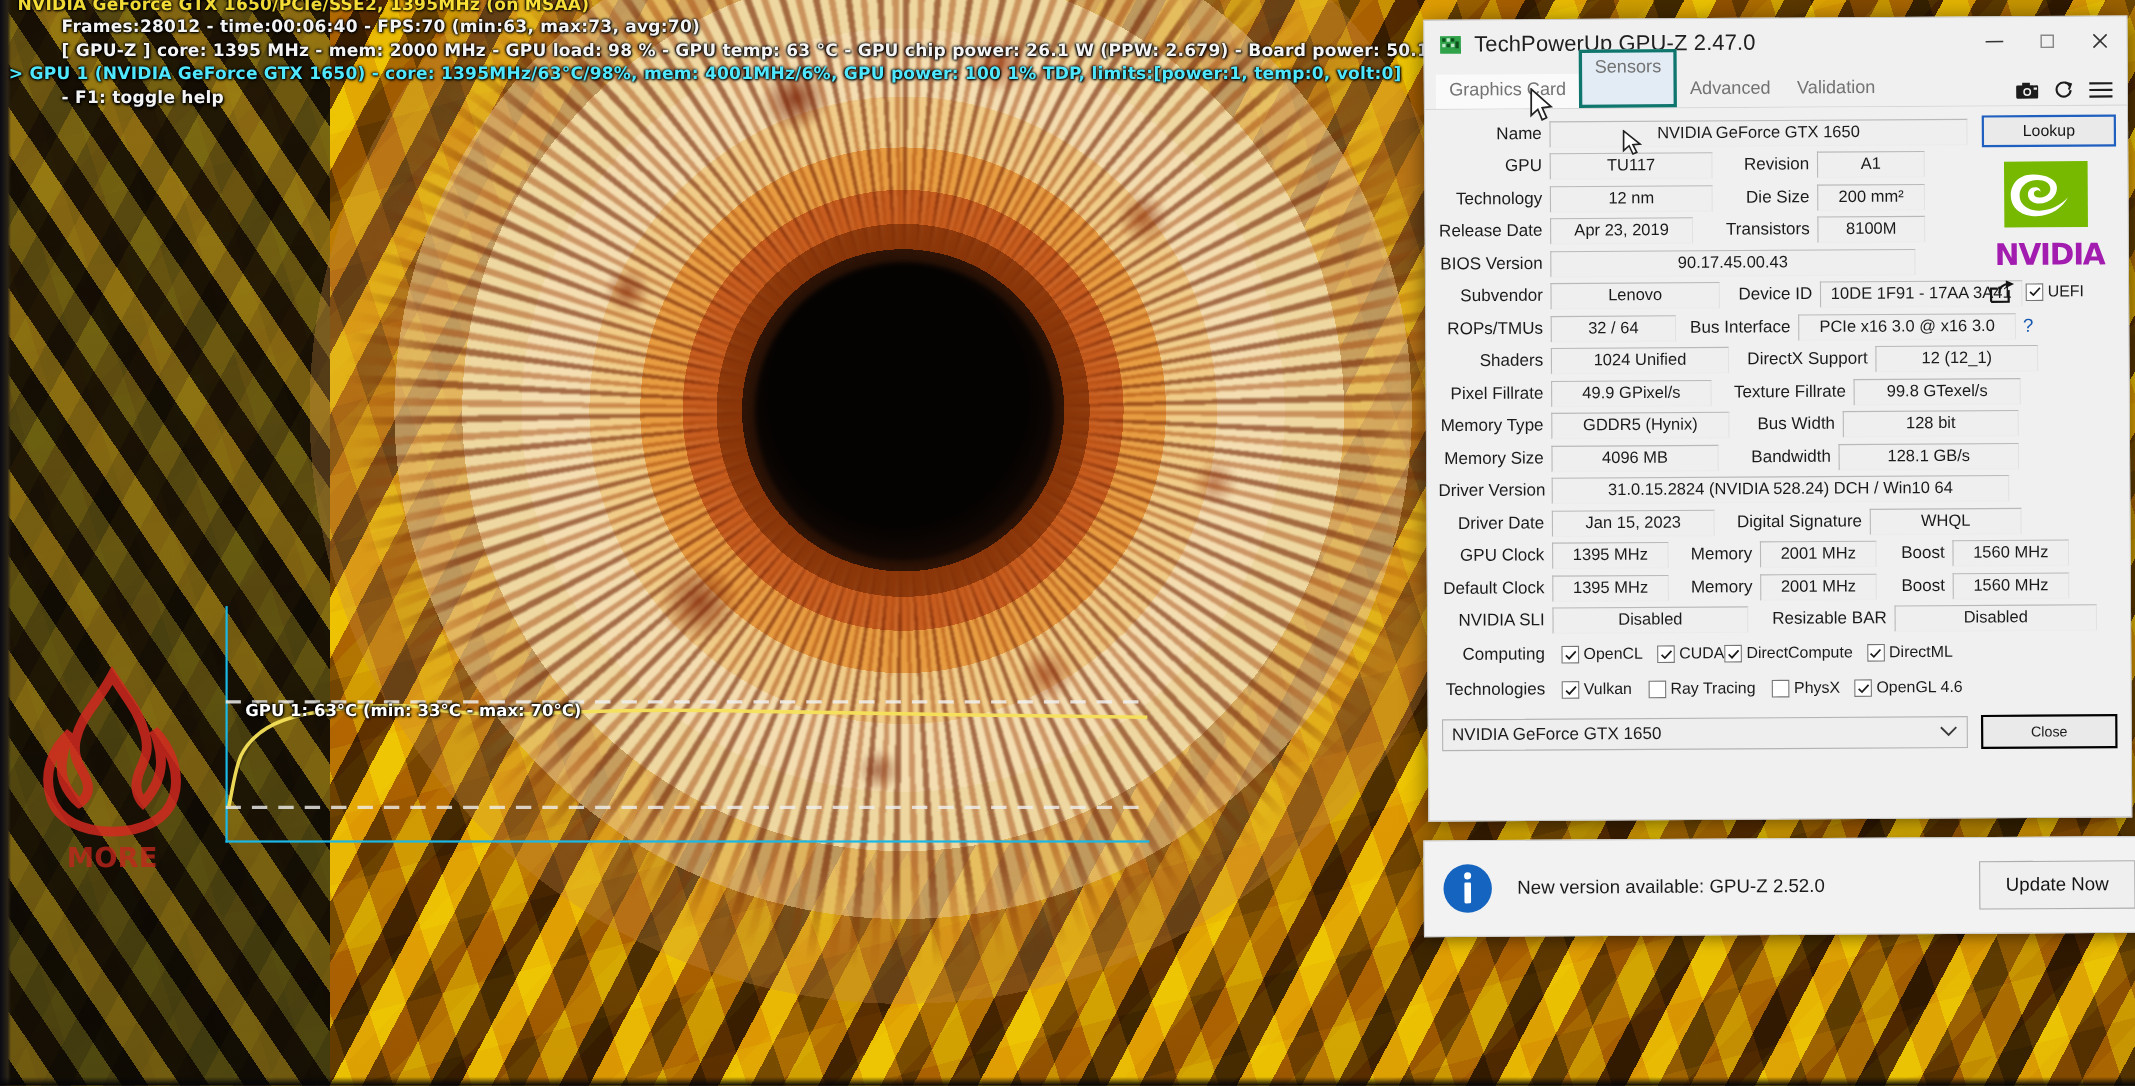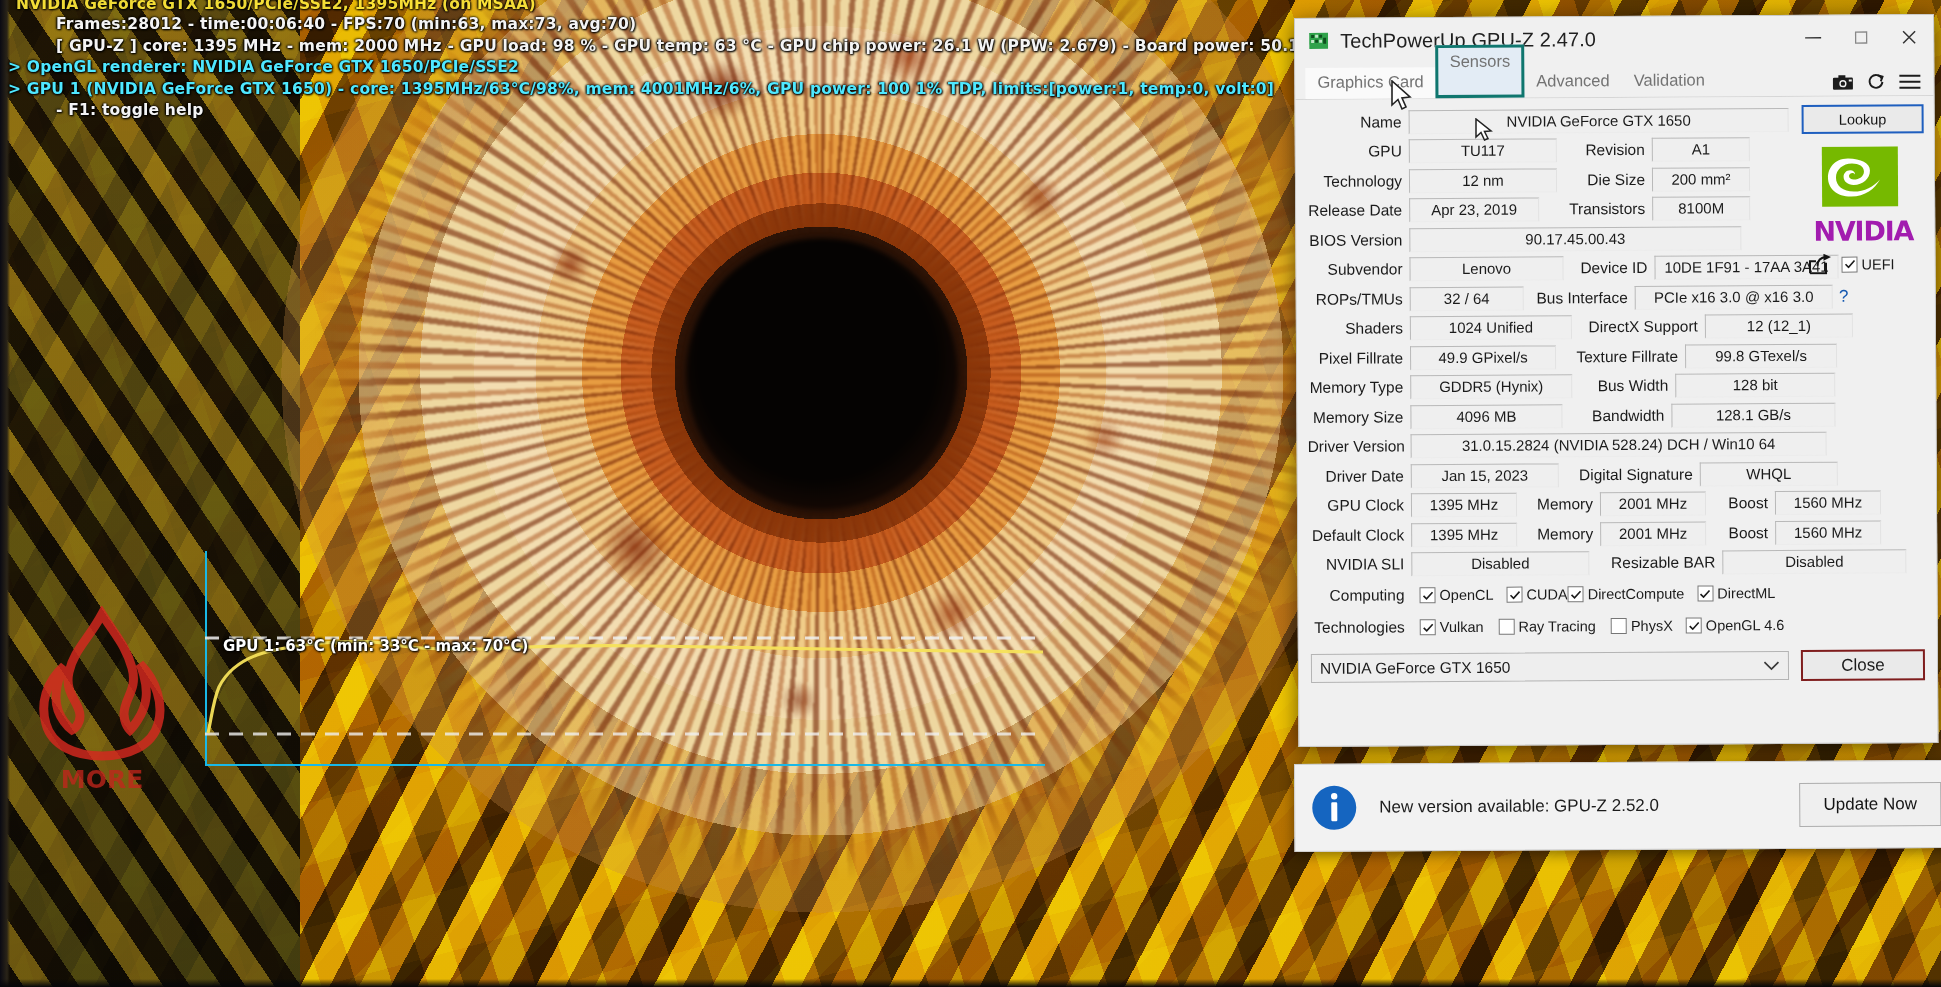--- a/index.html
+++ b/index.html
@@ -153,22 +153,22 @@
   #share-row{display:flex;align-items:center;gap:9px;margin-top:7px;padding-left:6px;}
   .chk{display:inline-flex;align-items:center;gap:4px;font-size:14.5px;}
   .box{width:14px;height:14px;border:1px solid #767676;background:#fff;
        display:inline-flex;align-items:center;justify-content:center;}
   .box svg{display:block;}
 
   #bottom-bar{display:flex;align-items:center;gap:12px;padding:9px 12px 10px 12px;background:#f0f0f0;}
   #gpu-select{flex:1 1 auto;height:27px;border:1px solid #b4b4b4;background:#eee;
       display:flex;align-items:center;padding:0 8px;font-size:15.5px;}
   #gpu-select .caret{margin-left:auto;color:#444;}
-  #close-btn{width:120px;height:27px;border:2px solid #7f1d1d;background:#eaeaea;
-      display:flex;align-items:center;justify-content:center;font-size:17px;}
+  #close-btn{width:120px;height:27px;border:2px solid #000000;background:#eaeaea;
+      display:flex;align-items:center;justify-content:center;font-size:13px;}
 
   
   #update-bar{position:absolute;left:1294px;top:764px;width:630px;height:86px;z-index:21;
      background:#f2f2f2;border:1px solid #cfcfcf;box-shadow:0 3px 14px rgba(0,0,0,.45);
      display:flex;align-items:center;padding:0 16px;transform:rotate(-0.35deg);transform-origin:0 0;}
   #info-icon{width:46px;height:46px;flex:0 0 auto;}
   #update-text{margin-left:22px;font-size:17px;color:#1c1c1c;}
   #update-btn{margin-left:auto;width:140px;height:42px;border:1px solid #adadad;background:#efefef;
      display:flex;align-items:center;justify-content:center;font-size:17px;color:#141414;}
 
@@ -214,21 +214,20 @@
                C520 96 600 98 680 99 C740 100 790 100 838 101" fill="none" stroke="#f5e25a" stroke-width="3.2" opacity=".95"></path>
     </svg>
     <div id="graph-label">GPU 1: 63°C (min: 33°C - max: 70°C)</div>
   </div>
 
   <div id="osd">
     <div class="clipped osd-line">NVIDIA GeForce GTX 1650/PCIe/SSE2, 1395MHz (on MSAA)</div>
     <div style="height:14px"></div>
     <div class="osd-line osd-white">Frames:28012 - time:00:06:40 - FPS:70 (min:63, max:73, avg:70)</div>
     <div class="osd-line osd-white">[ GPU-Z ] core: 1395 MHz - mem: 2000 MHz - GPU load: 98 % - GPU temp: 63 °C - GPU chip power: 26.1 W (PPW: 2.679) - Board power: 50.1 W (PPW: 1.397) - GPU vo</div>
-    <div class="osd-line osd-cyan">&gt; OpenGL renderer: NVIDIA GeForce GTX 1650/PCIe/SSE2</div>
     <div class="osd-line osd-cyan">&gt; GPU 1 (NVIDIA GeForce GTX 1650) - core: 1395MHz/63°C/98%, mem: 4001MHz/6%, GPU power: 100 1% TDP, limits:[power:1, temp:0, volt:0]</div>
     <div class="osd-line osd-white">- F1: toggle help</div>
   </div>
 
   <div class="bezel-left"></div>
   <div class="bezel-bottom"></div>
 </div>
 
 <div id="gpuz">
 

